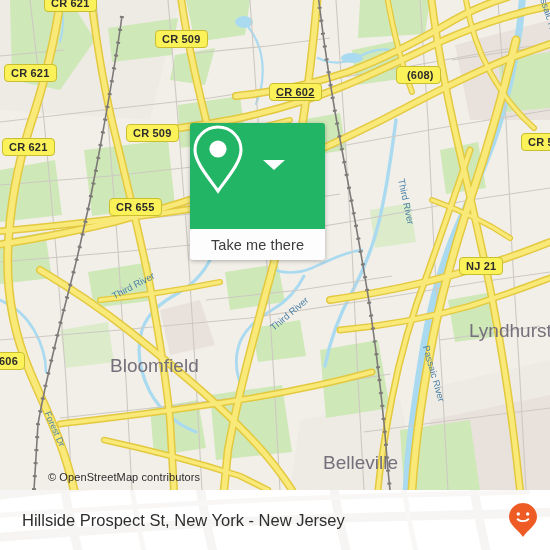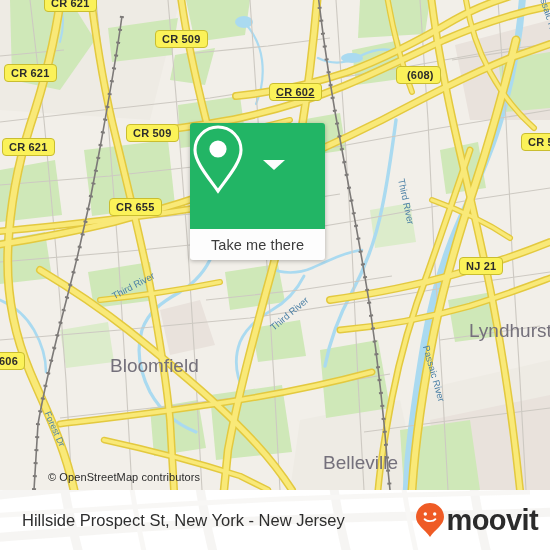--- a/index.html
+++ b/index.html
@@ -363,18 +363,17 @@
 
     <div class="footer-title">Hillside Prospect St, New York - New Jersey</div>
 
     <div class="brand">
       <svg width="30" height="36" viewBox="0 0 30 36">
         <path d="M15 1 C7.3 1 1 7.3 1 15 C1 23 10 27.5 15 35 C20 27.5 29 23 29 15 C29 7.3 22.7 1 15 1 Z" fill="#ef5b25"></path>
         <circle cx="10.3" cy="12" r="1.7" fill="#ffffff"></circle>
         <circle cx="19.7" cy="12" r="1.7" fill="#ffffff"></circle>
         <path d="M9.6 17.2 C11.6 19.8 18.4 19.8 20.4 17.2" fill="none" stroke="#ffffff" stroke-width="1.9" stroke-linecap="round"></path>
       </svg>
-      <span class="brand-word">moovit</span>
     </div>
 
   </div>
 
 </div>
 
 </body></html>

